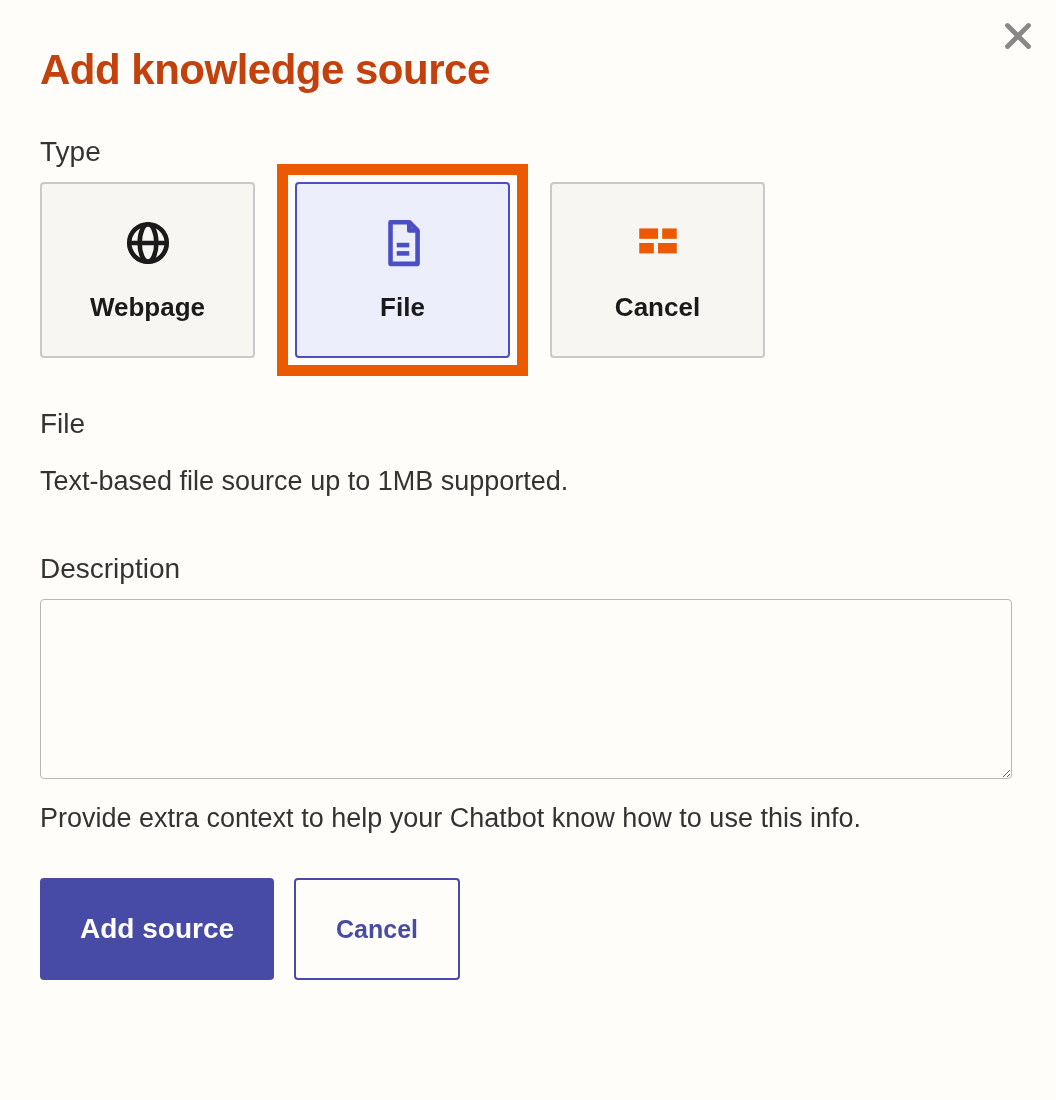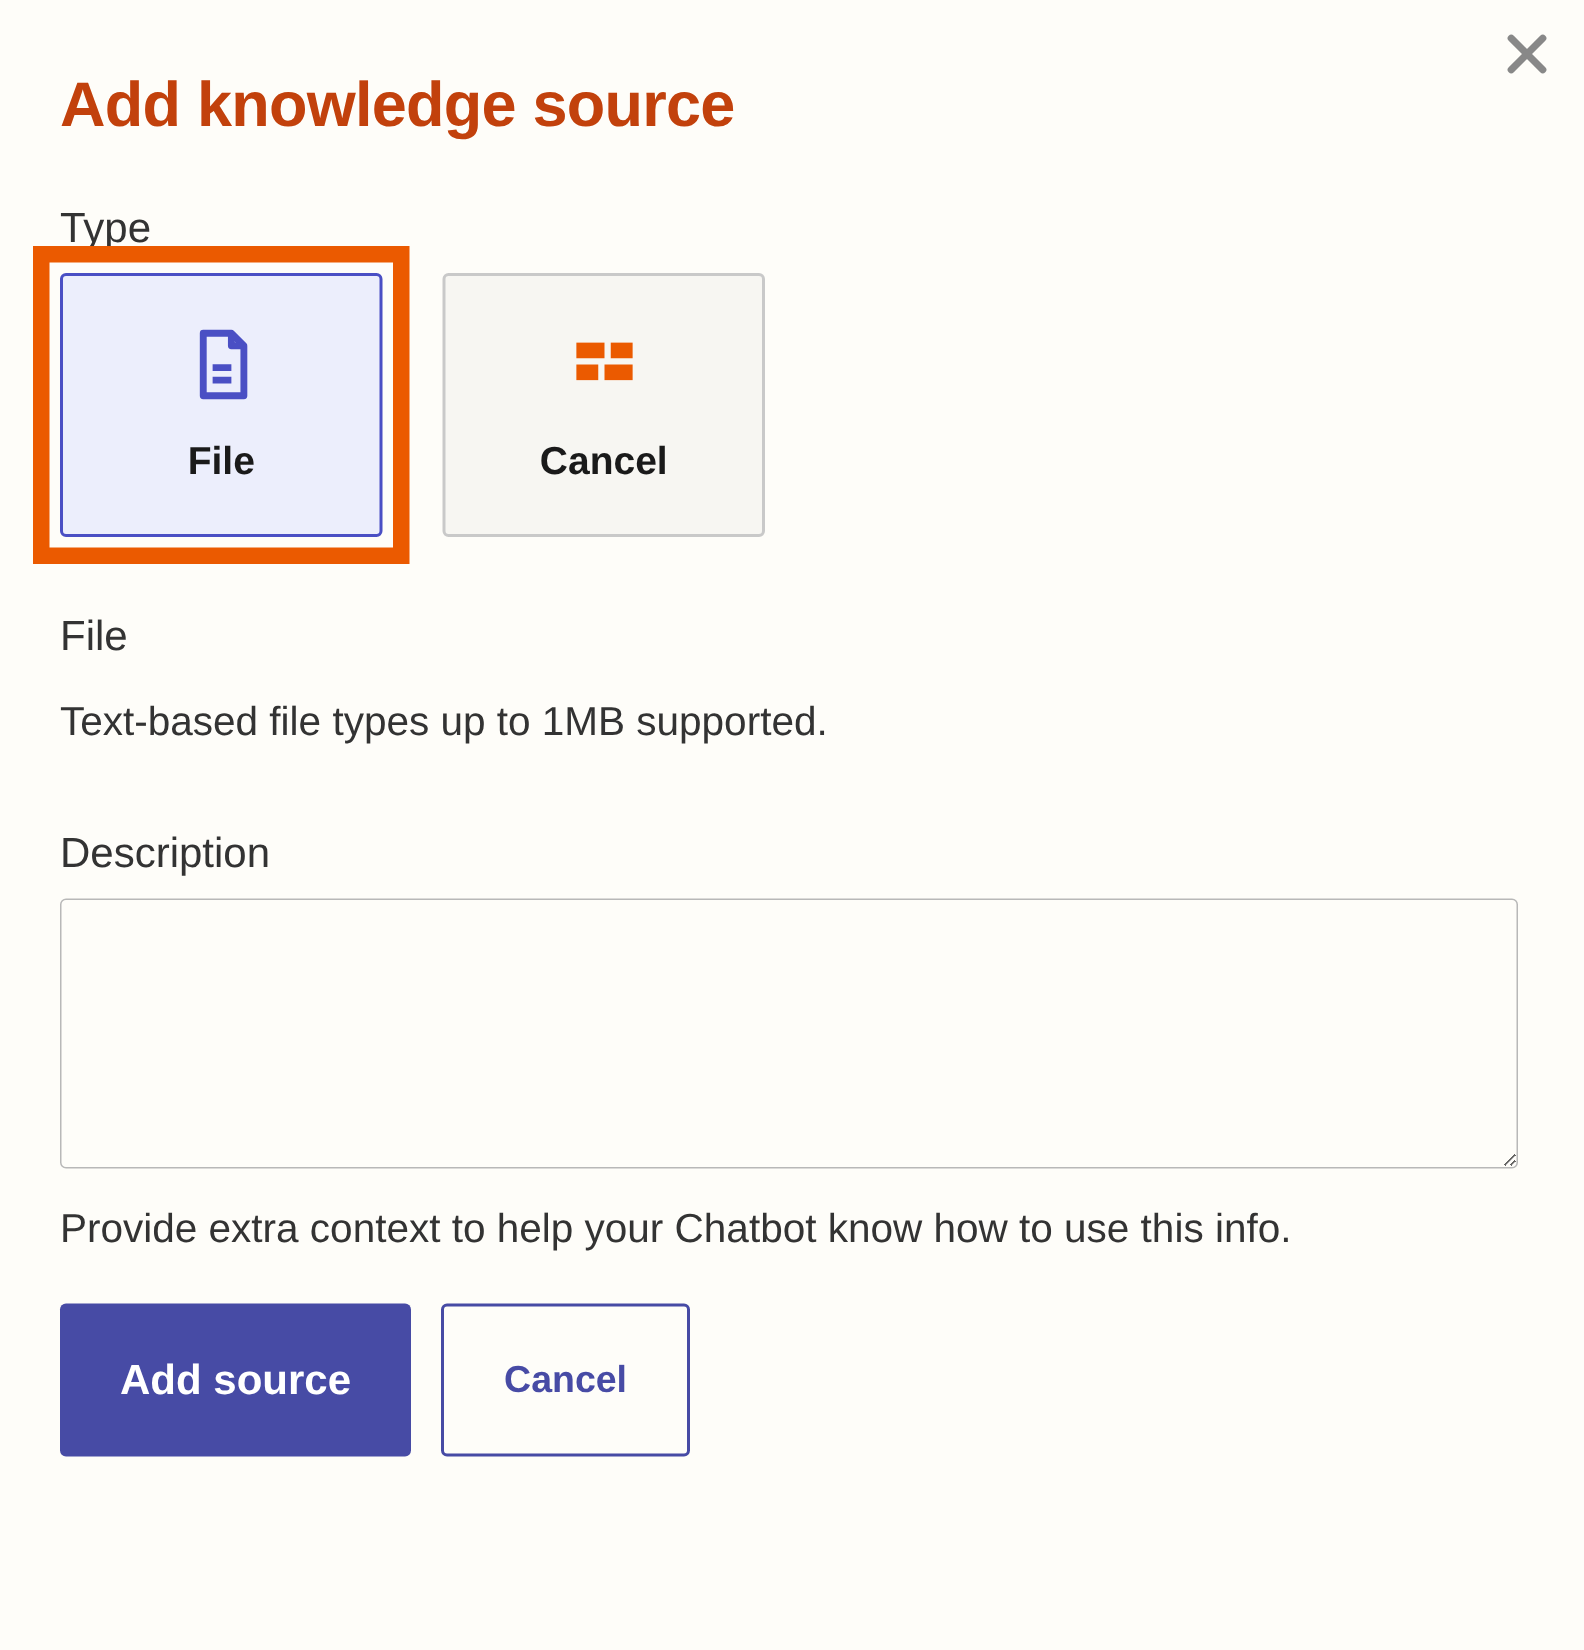--- a/index.html
+++ b/index.html
@@ -138,21 +138,21 @@
     font-size: 22px;
     padding: 12px;
     box-sizing: border-box;
     resize: both;
     font-family: inherit;
   }
   .desc-helper {
     font-size: 27px;
     color: #333;
     margin-top: 20px;
-    margin-bottom: 34px;
+    margin-bottom: 44px;
   }
   .footer-row {
     display: flex;
     gap: 20px;
   }
   .primary-btn {
     background: #474ba5;
     color: #fff;
     font-size: 28px;
     font-weight: 600;
@@ -185,20 +185,30 @@
       </svg>
     </span>
   </div>
 
   <h1 class="title">Add knowledge source</h1>
 
   
   <div class="section-label">Type</div>
   <div class="type-row">
 
+    <div class="type-card">
+      <span class="type-icon">
+        <svg viewBox="0 0 24 24" fill="none" stroke="#1a1a1a" stroke-width="2.2">
+          <circle cx="12" cy="12" r="9"></circle>
+          <ellipse cx="12" cy="12" rx="4" ry="9"></ellipse>
+          <line x1="3" y1="12" x2="21" y2="12"></line>
+        </svg>
+      </span>
+      <span class="type-label">Webpage</span>
+    </div>
 
     <div class="card-highlight">
       <div class="type-card selected">
         <span class="type-icon">
           <svg viewBox="0 0 24 24" fill="none" stroke="#4a4fc4" stroke-width="2.2" stroke-linejoin="round">
             <path d="M6 2 H15 L19 6 V22 H6 Z"></path>
             <path d="M15 2 V6 H19"></path>
             <line x1="9" y1="13" x2="15" y2="13"></line>
             <line x1="9" y1="17" x2="15" y2="17"></line>
           </svg>
@@ -217,21 +227,21 @@
           <rect x="12" y="12" width="9" height="5" fill="#eb5a00"></rect>
         </svg>
       </span>
       <span class="type-label">Cancel</span>
     </div>
 
   </div>
 
   
   <div class="section-label">File</div>
-  <div class="helper-text">Text-based file types up to 1MB supported.</div>
+  <div class="helper-text">Text-based file source up to 1MB supported.</div>
 
   
   <div class="section-label">Description</div>
   <textarea class="desc-textarea" value="" style=""></textarea>
   <div class="desc-helper">Provide extra context to help your Chatbot know how to use this info.</div>
 
   
   <div class="footer-row">
     <button class="primary-btn">Add source</button>
     <button class="secondary-btn">Cancel</button>

